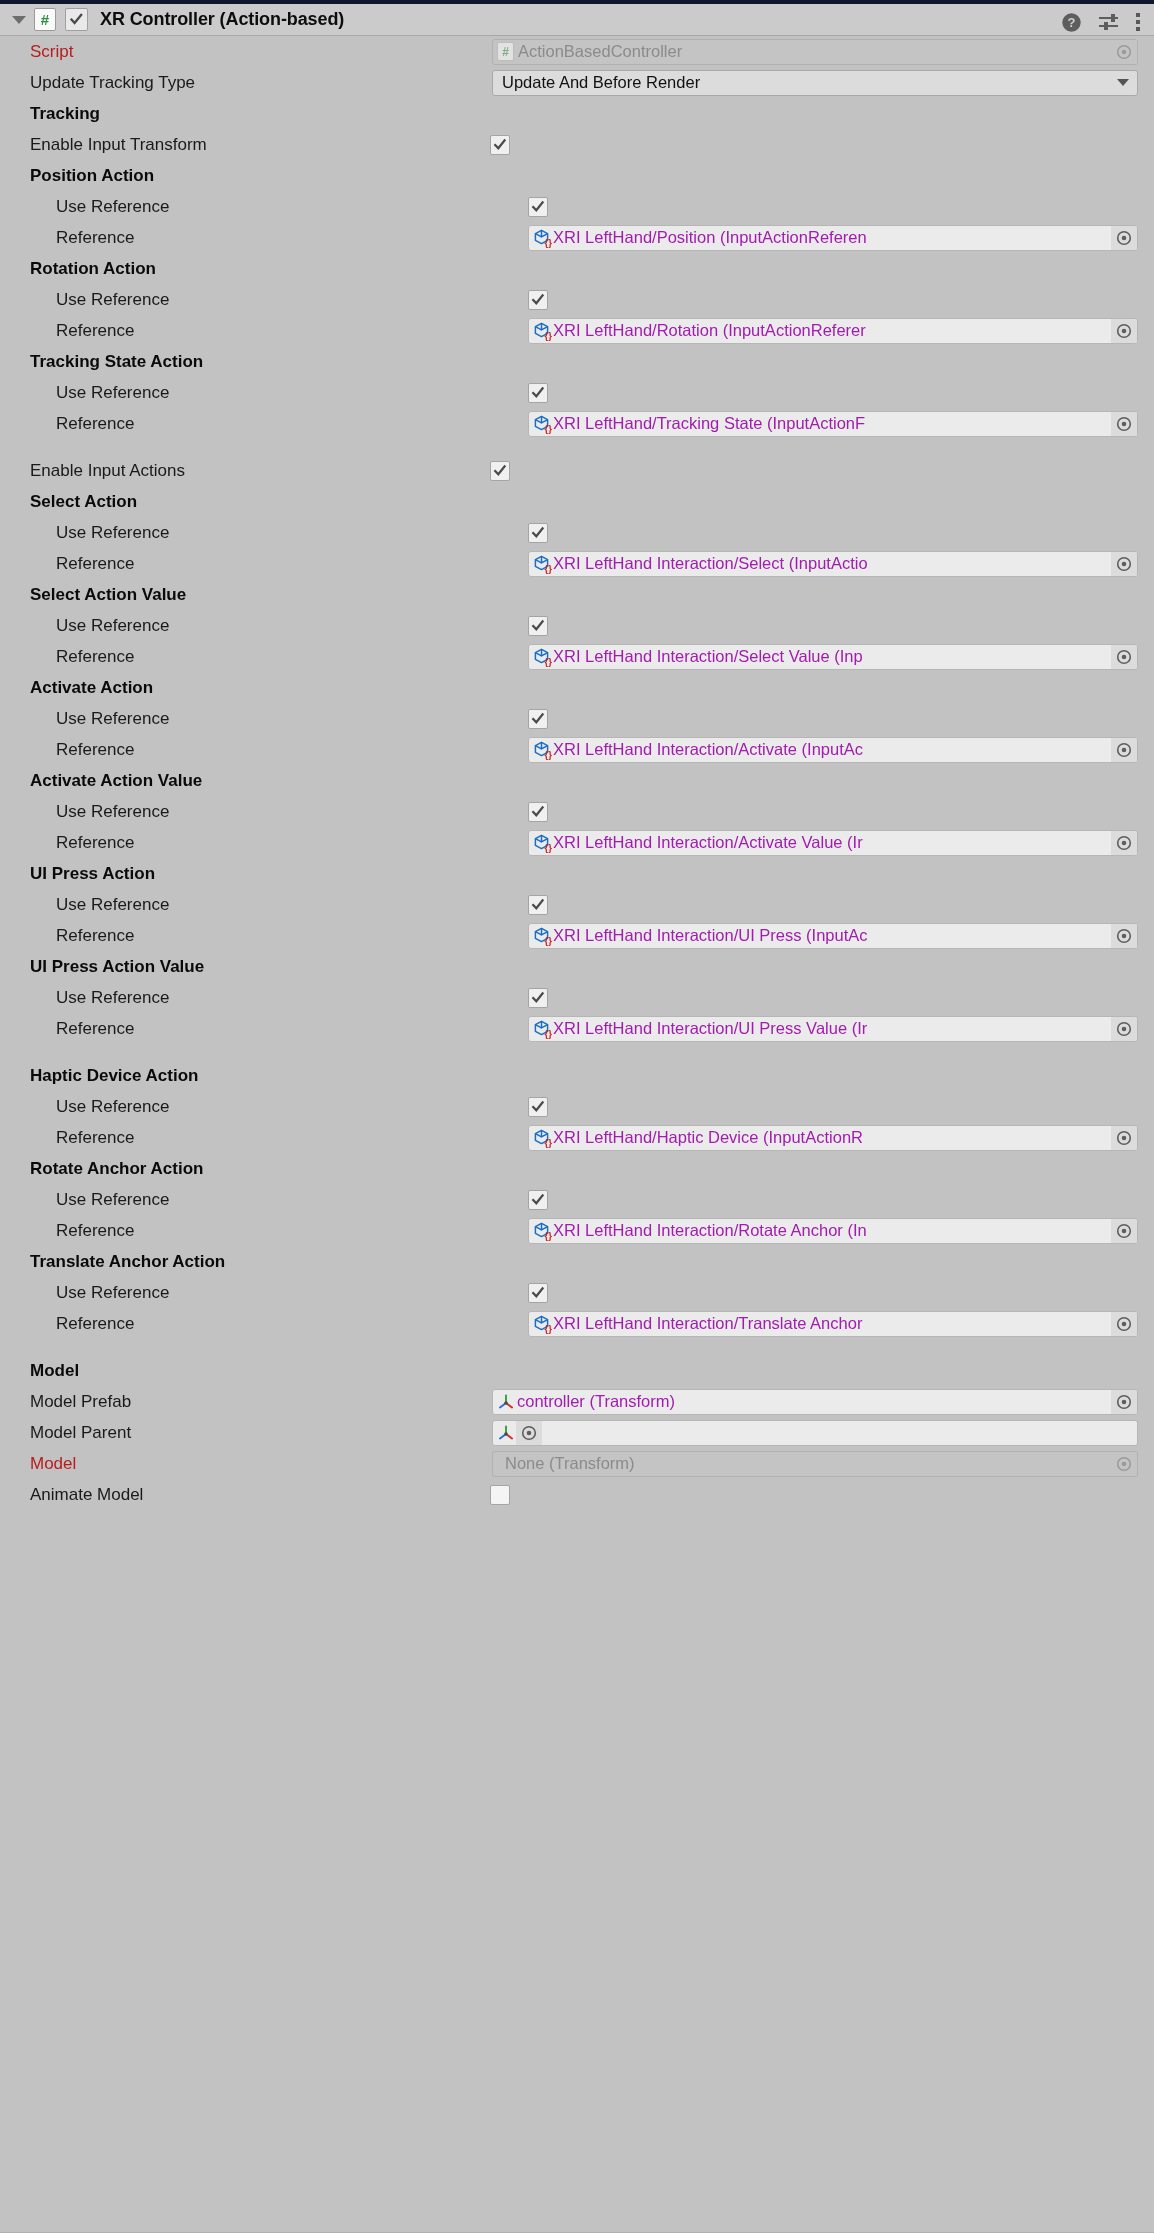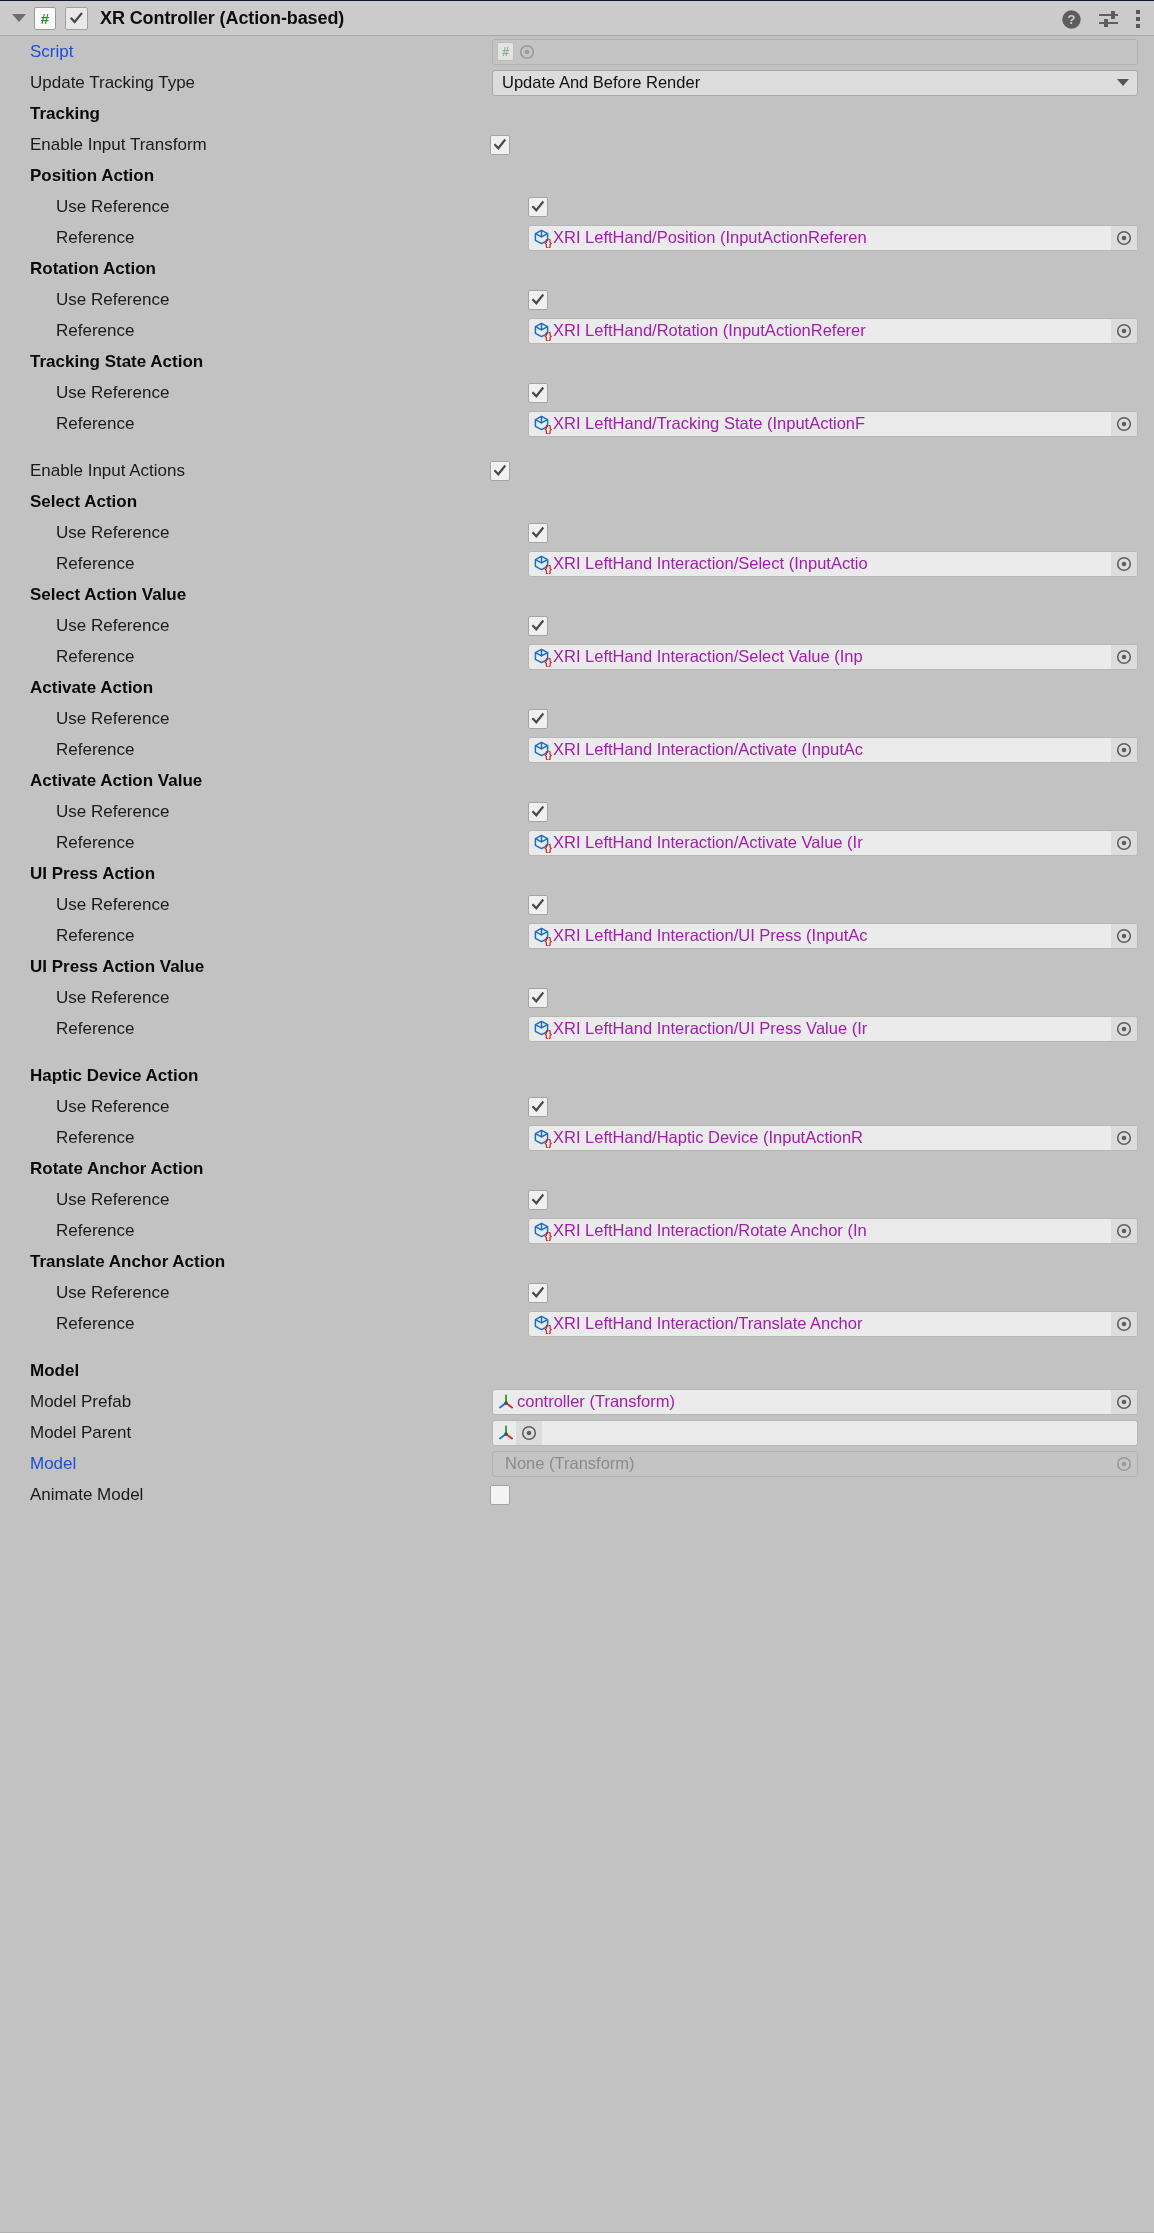--- a/index.html
+++ b/index.html
@@ -9,21 +9,21 @@
     font-family: "Liberation Sans", sans-serif;
     overflow: hidden;
   }
   .inspector { width: 1154px; height: 2233px; position: relative; background: #c2c2c2; }
 
   
   .comp-header {
     height: 36px; width: 100%;
     background: #cbcbcb;
     display: flex; align-items: center;
-    border-top: 1px solid #0f172a;
+    border-top: 4px solid #0f172a;
     border-bottom: 1px solid #a8a8a8;
     padding: 0 12px 0 10px;
     position: relative;
   }
   .foldout {
     width: 18px; height: 18px;
     display: flex; align-items: center; justify-content: center;
     flex: 0 0 auto;
   }
   .foldout .tri {
@@ -66,21 +66,21 @@
   
   .body { position: relative; width: 100%; }
 
   .row { position: relative; height: 31px; width: 100%; }
   .row .label {
     position: absolute; left: 30px; top: 50%; transform: translateY(-50%);
     font-size: 17px; color: #1a1a1a; white-space: nowrap;
   }
   .row .label.indent { left: 56px; }
   .row .label.bold { font-weight: bold; color: #0a0a0a; }
-  .row .label.muted { color: #1d4ed8; }
+  .row .label.muted { color: #b91c1c; }
 
   
   .objfield {
     position: absolute; top: 50%; transform: translateY(-50%);
     height: 26px;
     background: #ebebeb; border: 1px solid #b6b6b6; border-radius: 3px;
     display: flex; align-items: center;
     overflow: hidden;
   }
   .objfield.disabled { background: #c4c4c4; border-color: #b1b1b1; }
@@ -177,20 +177,21 @@
           <i></i>
       </span>
     </div>
   </div>
 
   <div class="body" id="body">
       <div class="row">
   <div class="label muted">Script</div>
   <div class="objfield disabled scriptfield">
     <span class="sbadge"></span>
+    <span class="oftext" style="margin-left:4px">ActionBasedController</span>
     <span class="ofpick">
             <svg width="16" height="16" viewBox="0 0 16 16">
     <circle cx="8" cy="8" r="6.3" fill="none" stroke="#9a9a9a" stroke-width="1.6"></circle>
     <circle cx="8" cy="8" r="2.3" fill="#9a9a9a"></circle>
   </svg>
           </span>
   </div>
 </div>
       <div class="row">
         <div class="label">Update Tracking Type</div>

